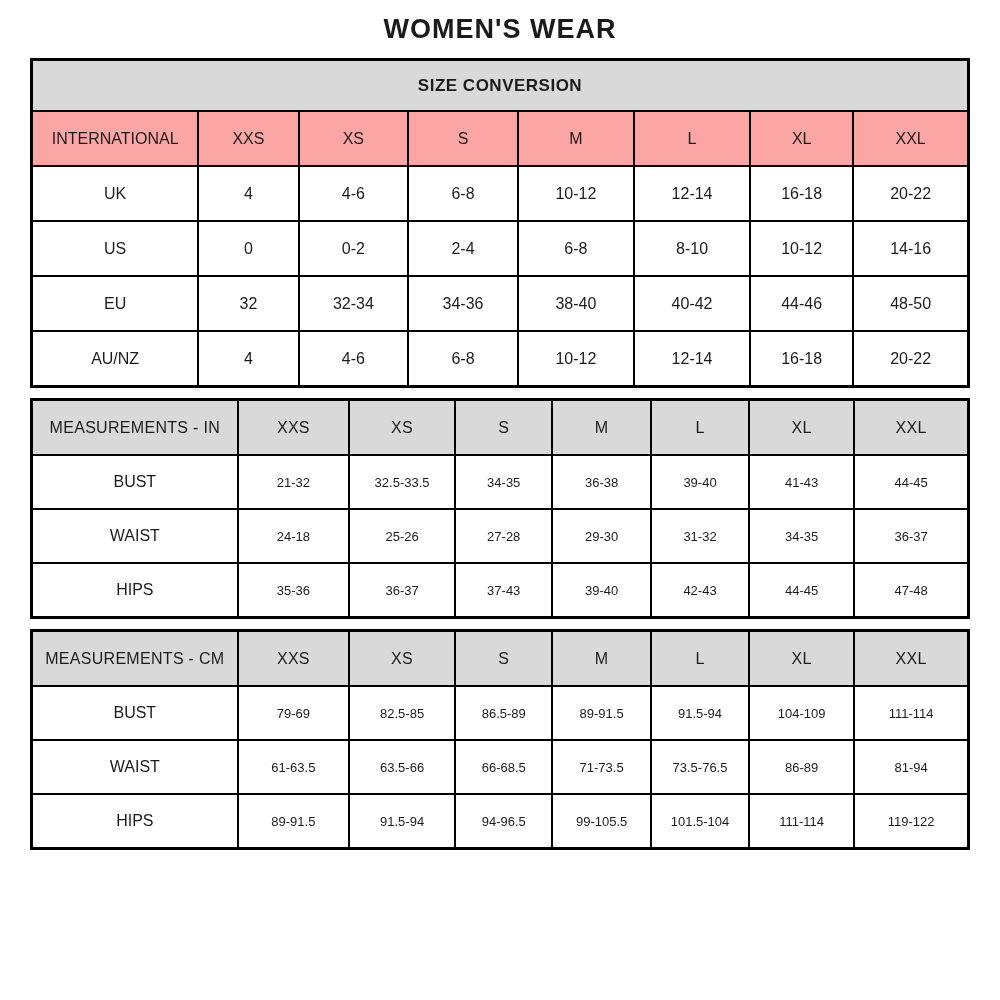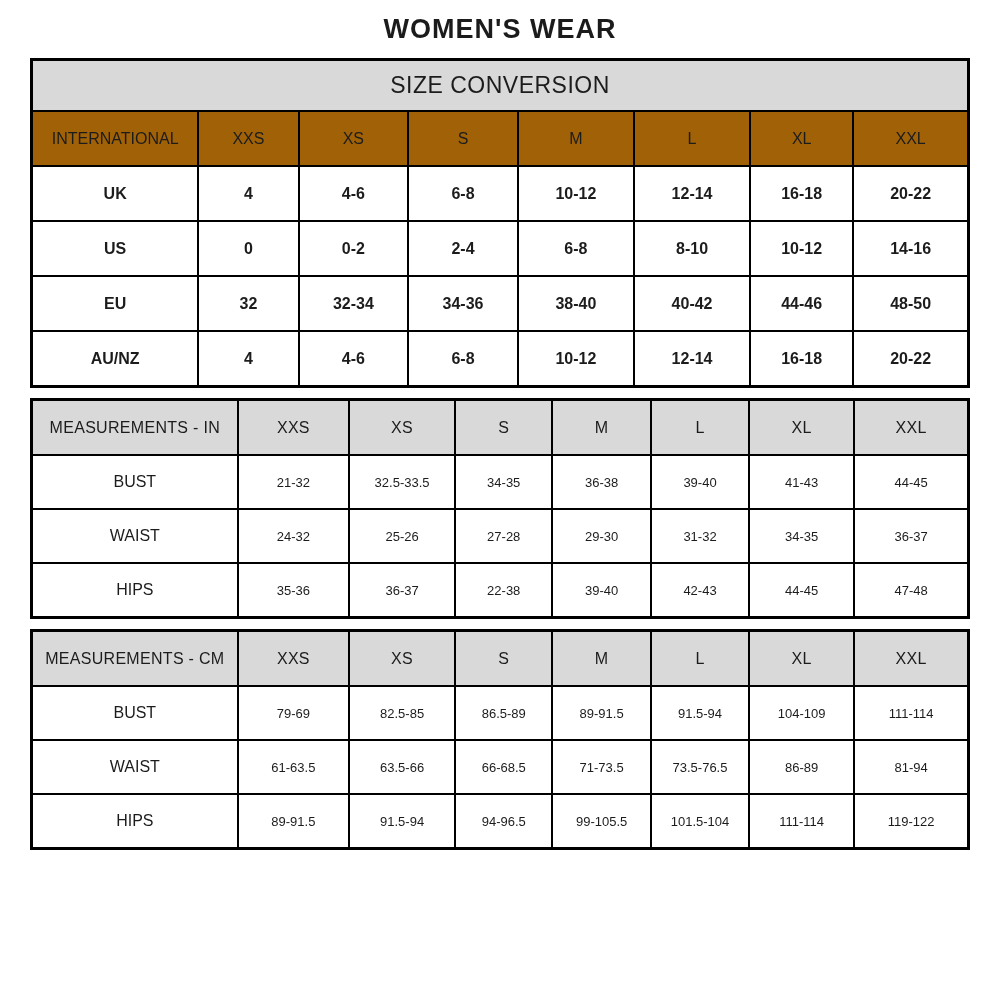--- a/index.html
+++ b/index.html
@@ -34,33 +34,33 @@
   table.sheet-table td, table.sheet-table th{
     border:2px solid var(--border);
     text-align:center;
     vertical-align:middle;
     padding:0 2px;
     overflow:hidden;
   }
   
   .t-conv .title-row td{
     background:var(--header-bg);
-    font-weight:400;
-    font-size:23px;
+    font-weight:700;
+    font-size:17px;
     letter-spacing:0.5px;
     height:49px;
   }
   .t-conv .header-row th{
     font-weight:400;
     font-size:16px;
     height:53px;
-    background:#a16207;
+    background:#fca5a5;
   }
   .t-conv .body-row td{
-    font-weight:700;
+    font-weight:400;
     font-size:16px;
     height:53px;
   }
   .t-conv .c0{width:17.8%;}
   .t-conv .c1{width:10.7%;}
   .t-conv .c2{width:11.7%;}
   .t-conv .c3{width:11.7%;}
   .t-conv .c4{width:12.4%;}
   .t-conv .c5{width:12.4%;}
   .t-conv .c6{width:11.0%;}
@@ -192,33 +192,33 @@
           <td class="data-cell">21-32</td>
           <td class="data-cell">32.5-33.5</td>
           <td class="data-cell">34-35</td>
           <td class="data-cell">36-38</td>
           <td class="data-cell">39-40</td>
           <td class="data-cell">41-43</td>
           <td class="data-cell">44-45</td>
         </tr>
         <tr class="body-row">
           <td class="row-label">WAIST</td>
-          <td class="data-cell">24-32</td>
+          <td class="data-cell">24-18</td>
           <td class="data-cell">25-26</td>
           <td class="data-cell">27-28</td>
           <td class="data-cell">29-30</td>
           <td class="data-cell">31-32</td>
           <td class="data-cell">34-35</td>
           <td class="data-cell">36-37</td>
         </tr>
         <tr class="body-row">
           <td class="row-label">HIPS</td>
           <td class="data-cell">35-36</td>
           <td class="data-cell">36-37</td>
-          <td class="data-cell">22-38</td>
+          <td class="data-cell">37-43</td>
           <td class="data-cell">39-40</td>
           <td class="data-cell">42-43</td>
           <td class="data-cell">44-45</td>
           <td class="data-cell">47-48</td>
         </tr>
       </tbody>
   </table>
 
   <table class="sheet-table t-meas">
     <colgroup>

